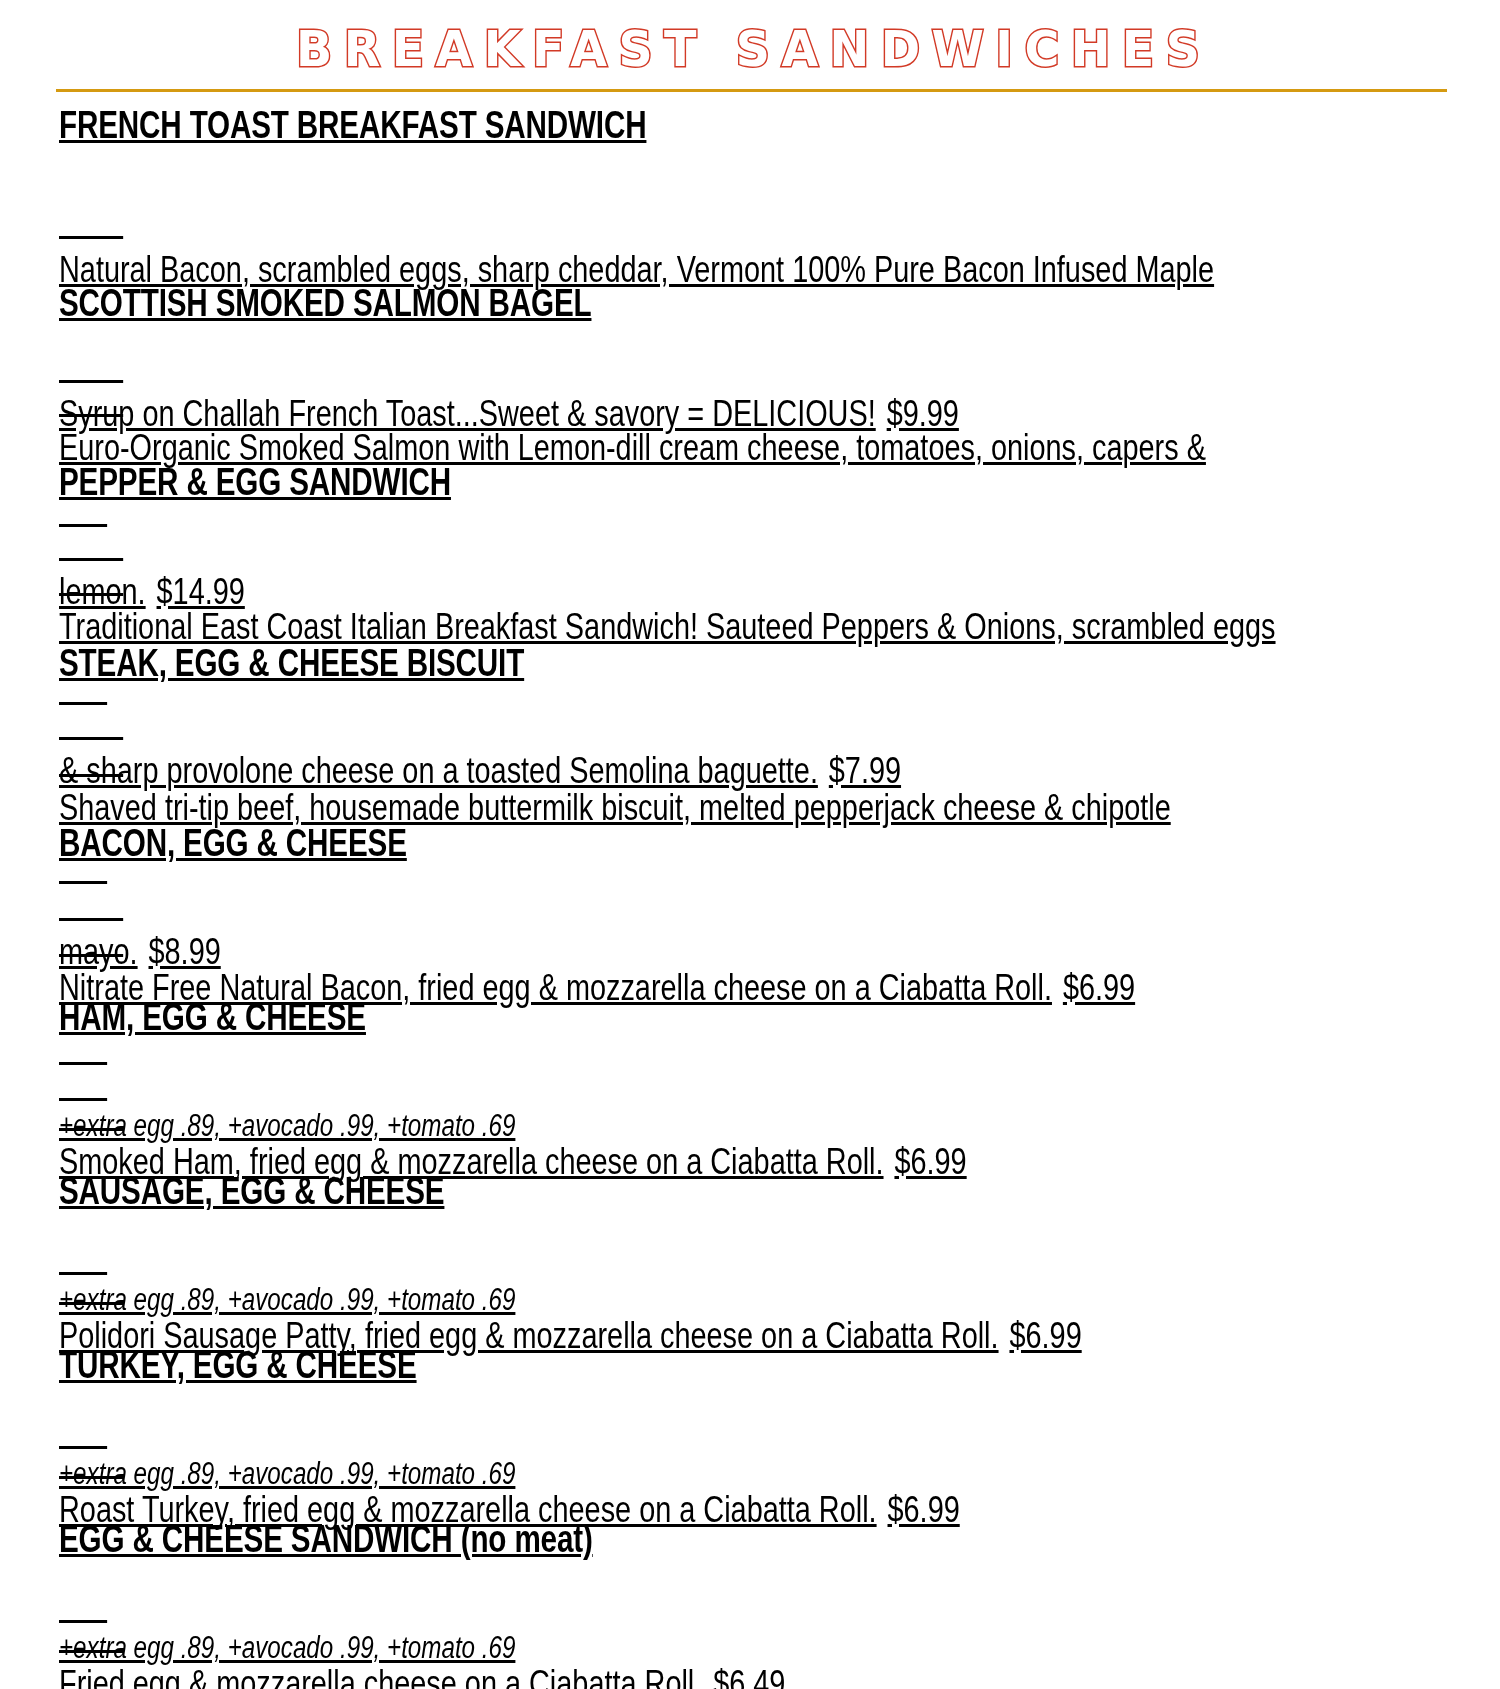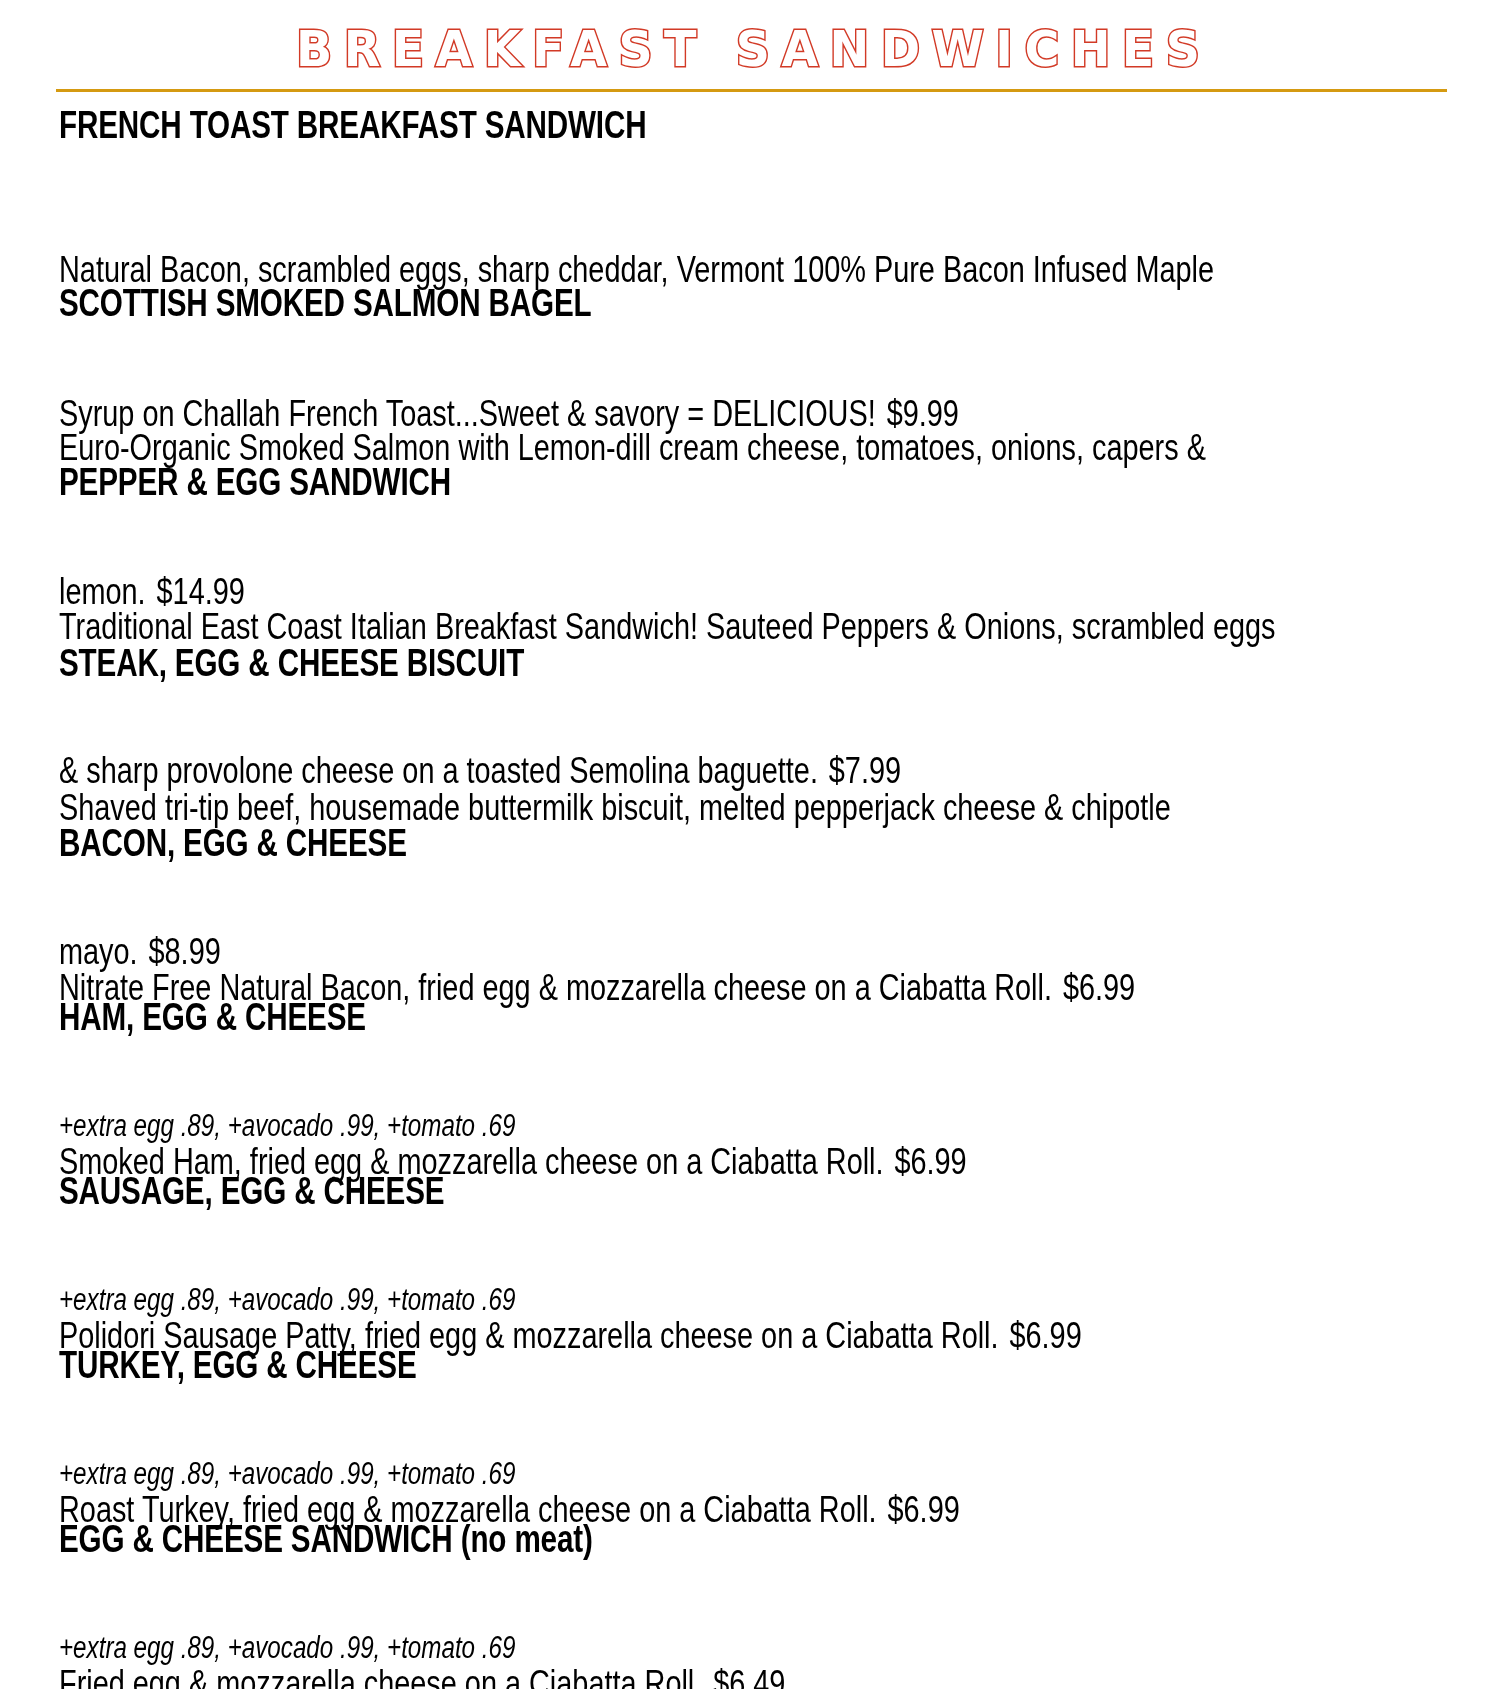--- a/index.html
+++ b/index.html
@@ -16,21 +16,21 @@
     text-shadow: 0 0 0 #d23a26;
   }
   .title-inner { display: inline-block; transform: scaleX(0.95); }
 
   .divider {
     position: absolute; left: 52px; top: 89px; width: 1391px; height: 3px;
     background: #d59a11;
   }
 
   .items { position: absolute; left: 55px; top: 100px; width: 1400px; }
-  .item { position: absolute; left: 0; width: 1400px; }
+  .item { position: absolute; left: 0; width: 1400px; text-decoration: underline; }
 
   .item-name {
     font-family: "Liberation Sans", sans-serif; font-weight: bold;
     font-size: 38px; line-height: 50px; color: #000;
     transform: scaleX(0.78); transform-origin: left center;
     white-space: nowrap; letter-spacing: -0.2px;
   }
   .item-desc {
     font-family: "Liberation Sans", sans-serif;
     font-size: 37px; line-height: 48px; color: #000;

